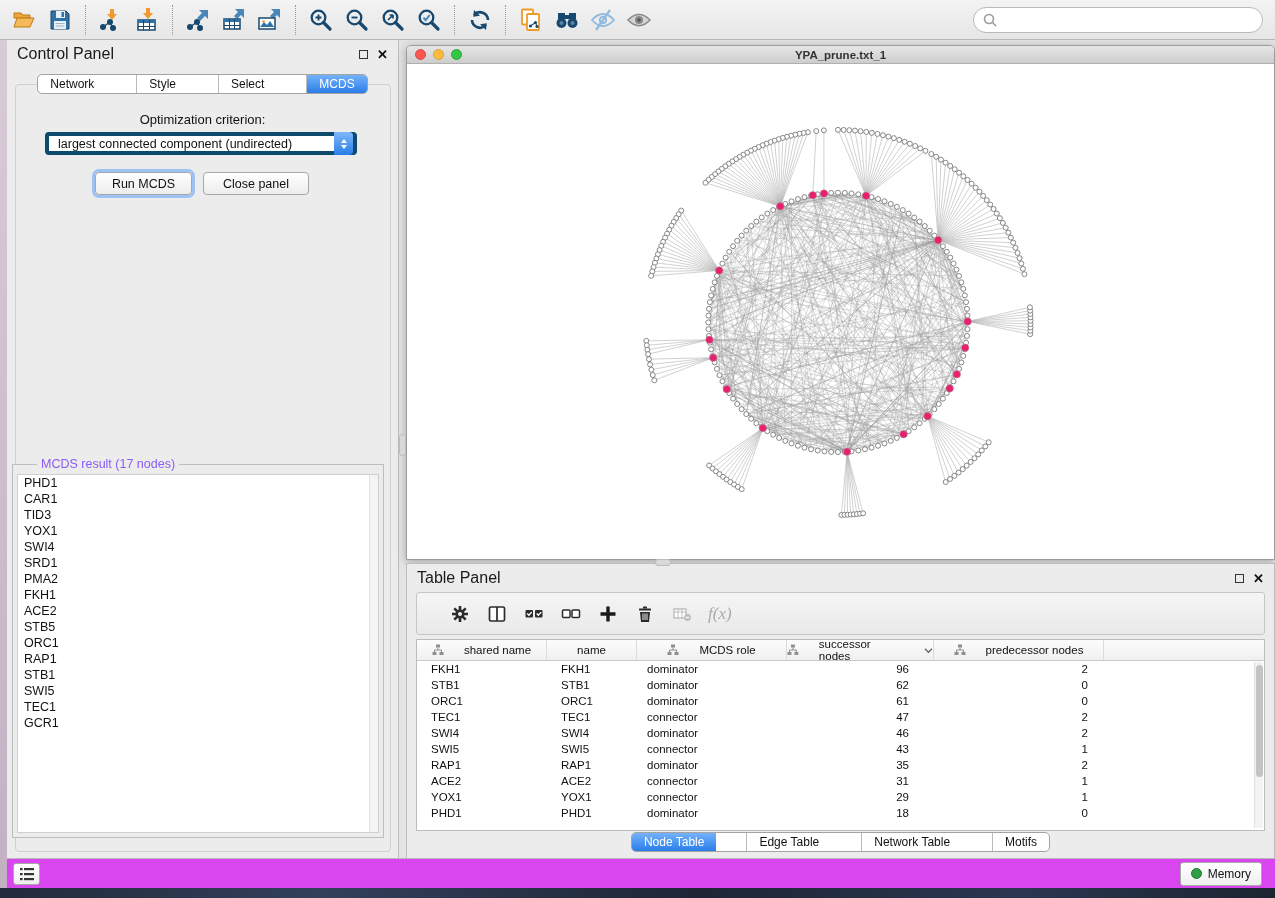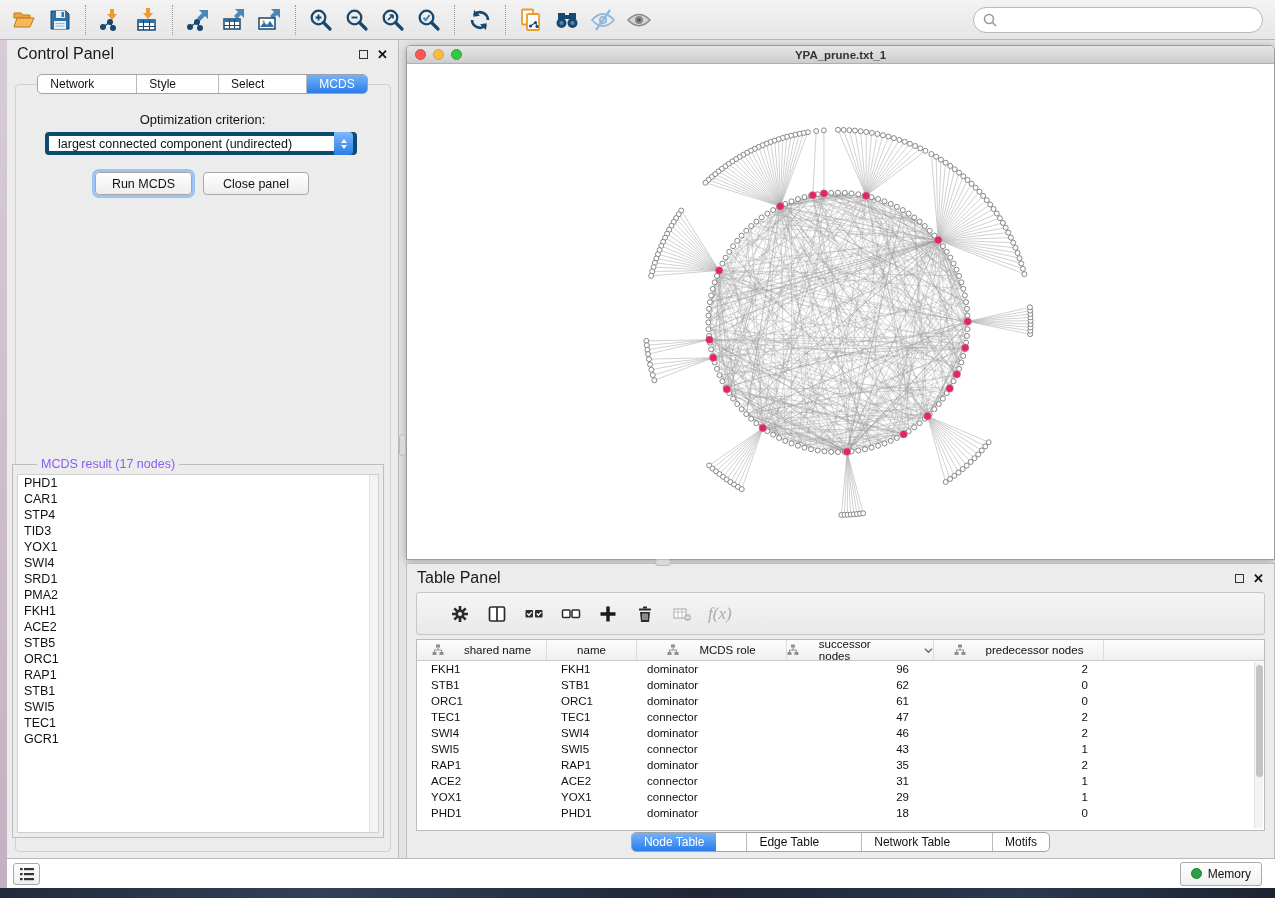--- a/index.html
+++ b/index.html
@@ -101,21 +101,21 @@
   .tcell{height:100%;display:flex;align-items:center;}
   .tcell.c1{padding-left:14px;} .tcell.c2{padding-left:14px;} .tcell.c3{padding-left:10px;}
   .tcell.num{justify-content:flex-end;padding-right:25px;}
   .tcell.num2{justify-content:flex-end;padding-right:16px;}
   #tscroll{position:absolute;right:1px;top:22px;bottom:2px;width:9px;background:#f3f3f3;
     border-left:1px solid #e1e1e1;}
   #tthumb{position:absolute;left:1px;top:3px;width:7px;height:112px;background:#c3c3c3;border-radius:4px;cursor:pointer;}
   #tp-tabs{position:absolute;left:0;right:0;top:268px;display:flex;justify-content:center;}
 
   
-  #status-bar{position:absolute;left:7px;top:858px;width:1268px;height:30px;background:#ffffff;
+  #status-bar{position:absolute;left:7px;top:858px;width:1268px;height:30px;background:#d946ef;
     border-top:1px solid #b9b9b9;display:flex;align-items:center;}
   #list-mode-btn{margin-left:6px;width:27px;height:22px;background:linear-gradient(#fff,#eee);
     border:1px solid #a9a9a9;border-radius:3px;display:flex;align-items:center;justify-content:center;cursor:pointer;}
   #memory-btn{margin-left:auto;margin-right:13px;height:24px;background:linear-gradient(#fff,#f0f0f0);
     border:1px solid #a9a9a9;border-radius:3px;display:flex;align-items:center;gap:6px;
     padding:0 10px;font-size:12px;color:#111;cursor:pointer;}
   .mem-dot{width:11px;height:11px;border-radius:50%;background:#2f9e44;border:1px solid #1f7e34;}
 </style>
 </head>
 <body>
@@ -309,21 +309,20 @@
       </span>
   </div>
   <div class="btn" id="run-btn">Run MCDS</div>
   <div class="btn" id="close-panel-btn">Close panel</div>
 
   <div id="mcds-fieldset">
     <span id="mcds-legend">MCDS result (17 nodes)</span>
     <div id="mcds-listbox">
         <div class="mcds-item">PHD1</div>
         <div class="mcds-item">CAR1</div>
-        <div class="mcds-item">STP4</div>
         <div class="mcds-item">TID3</div>
         <div class="mcds-item">YOX1</div>
         <div class="mcds-item">SWI4</div>
         <div class="mcds-item">SRD1</div>
         <div class="mcds-item">PMA2</div>
         <div class="mcds-item">FKH1</div>
         <div class="mcds-item">ACE2</div>
         <div class="mcds-item">STB5</div>
         <div class="mcds-item">ORC1</div>
         <div class="mcds-item">RAP1</div>

